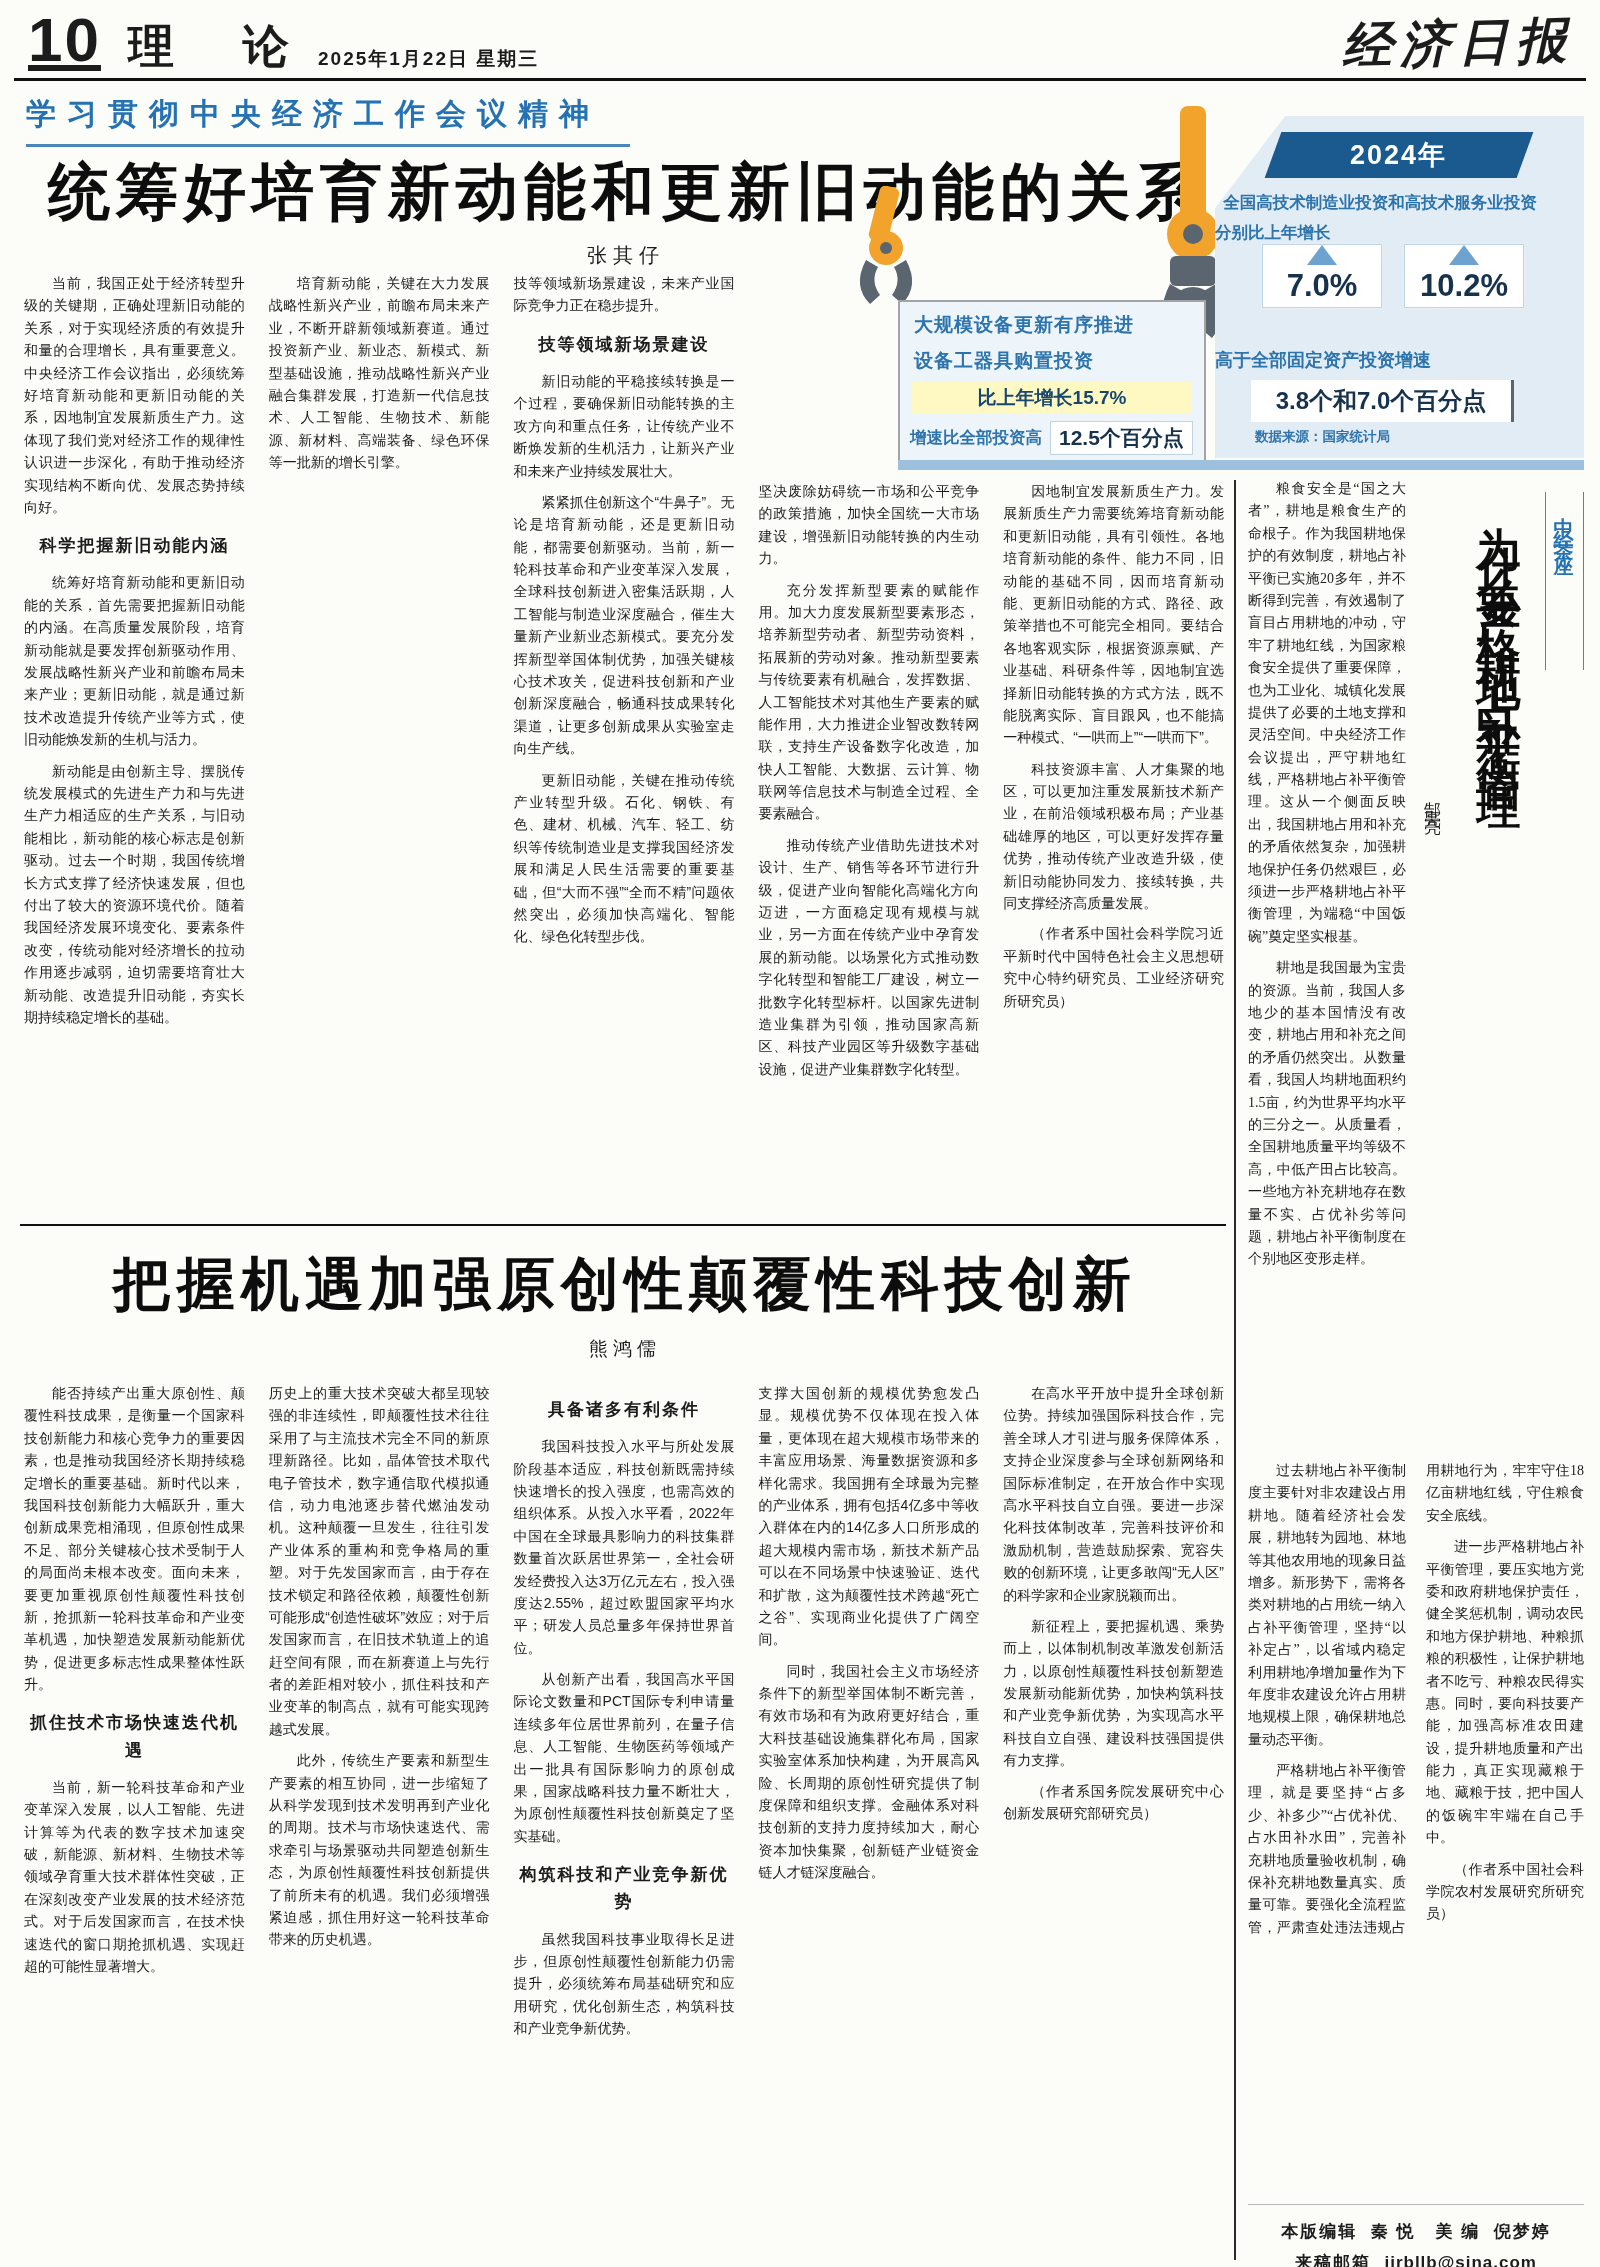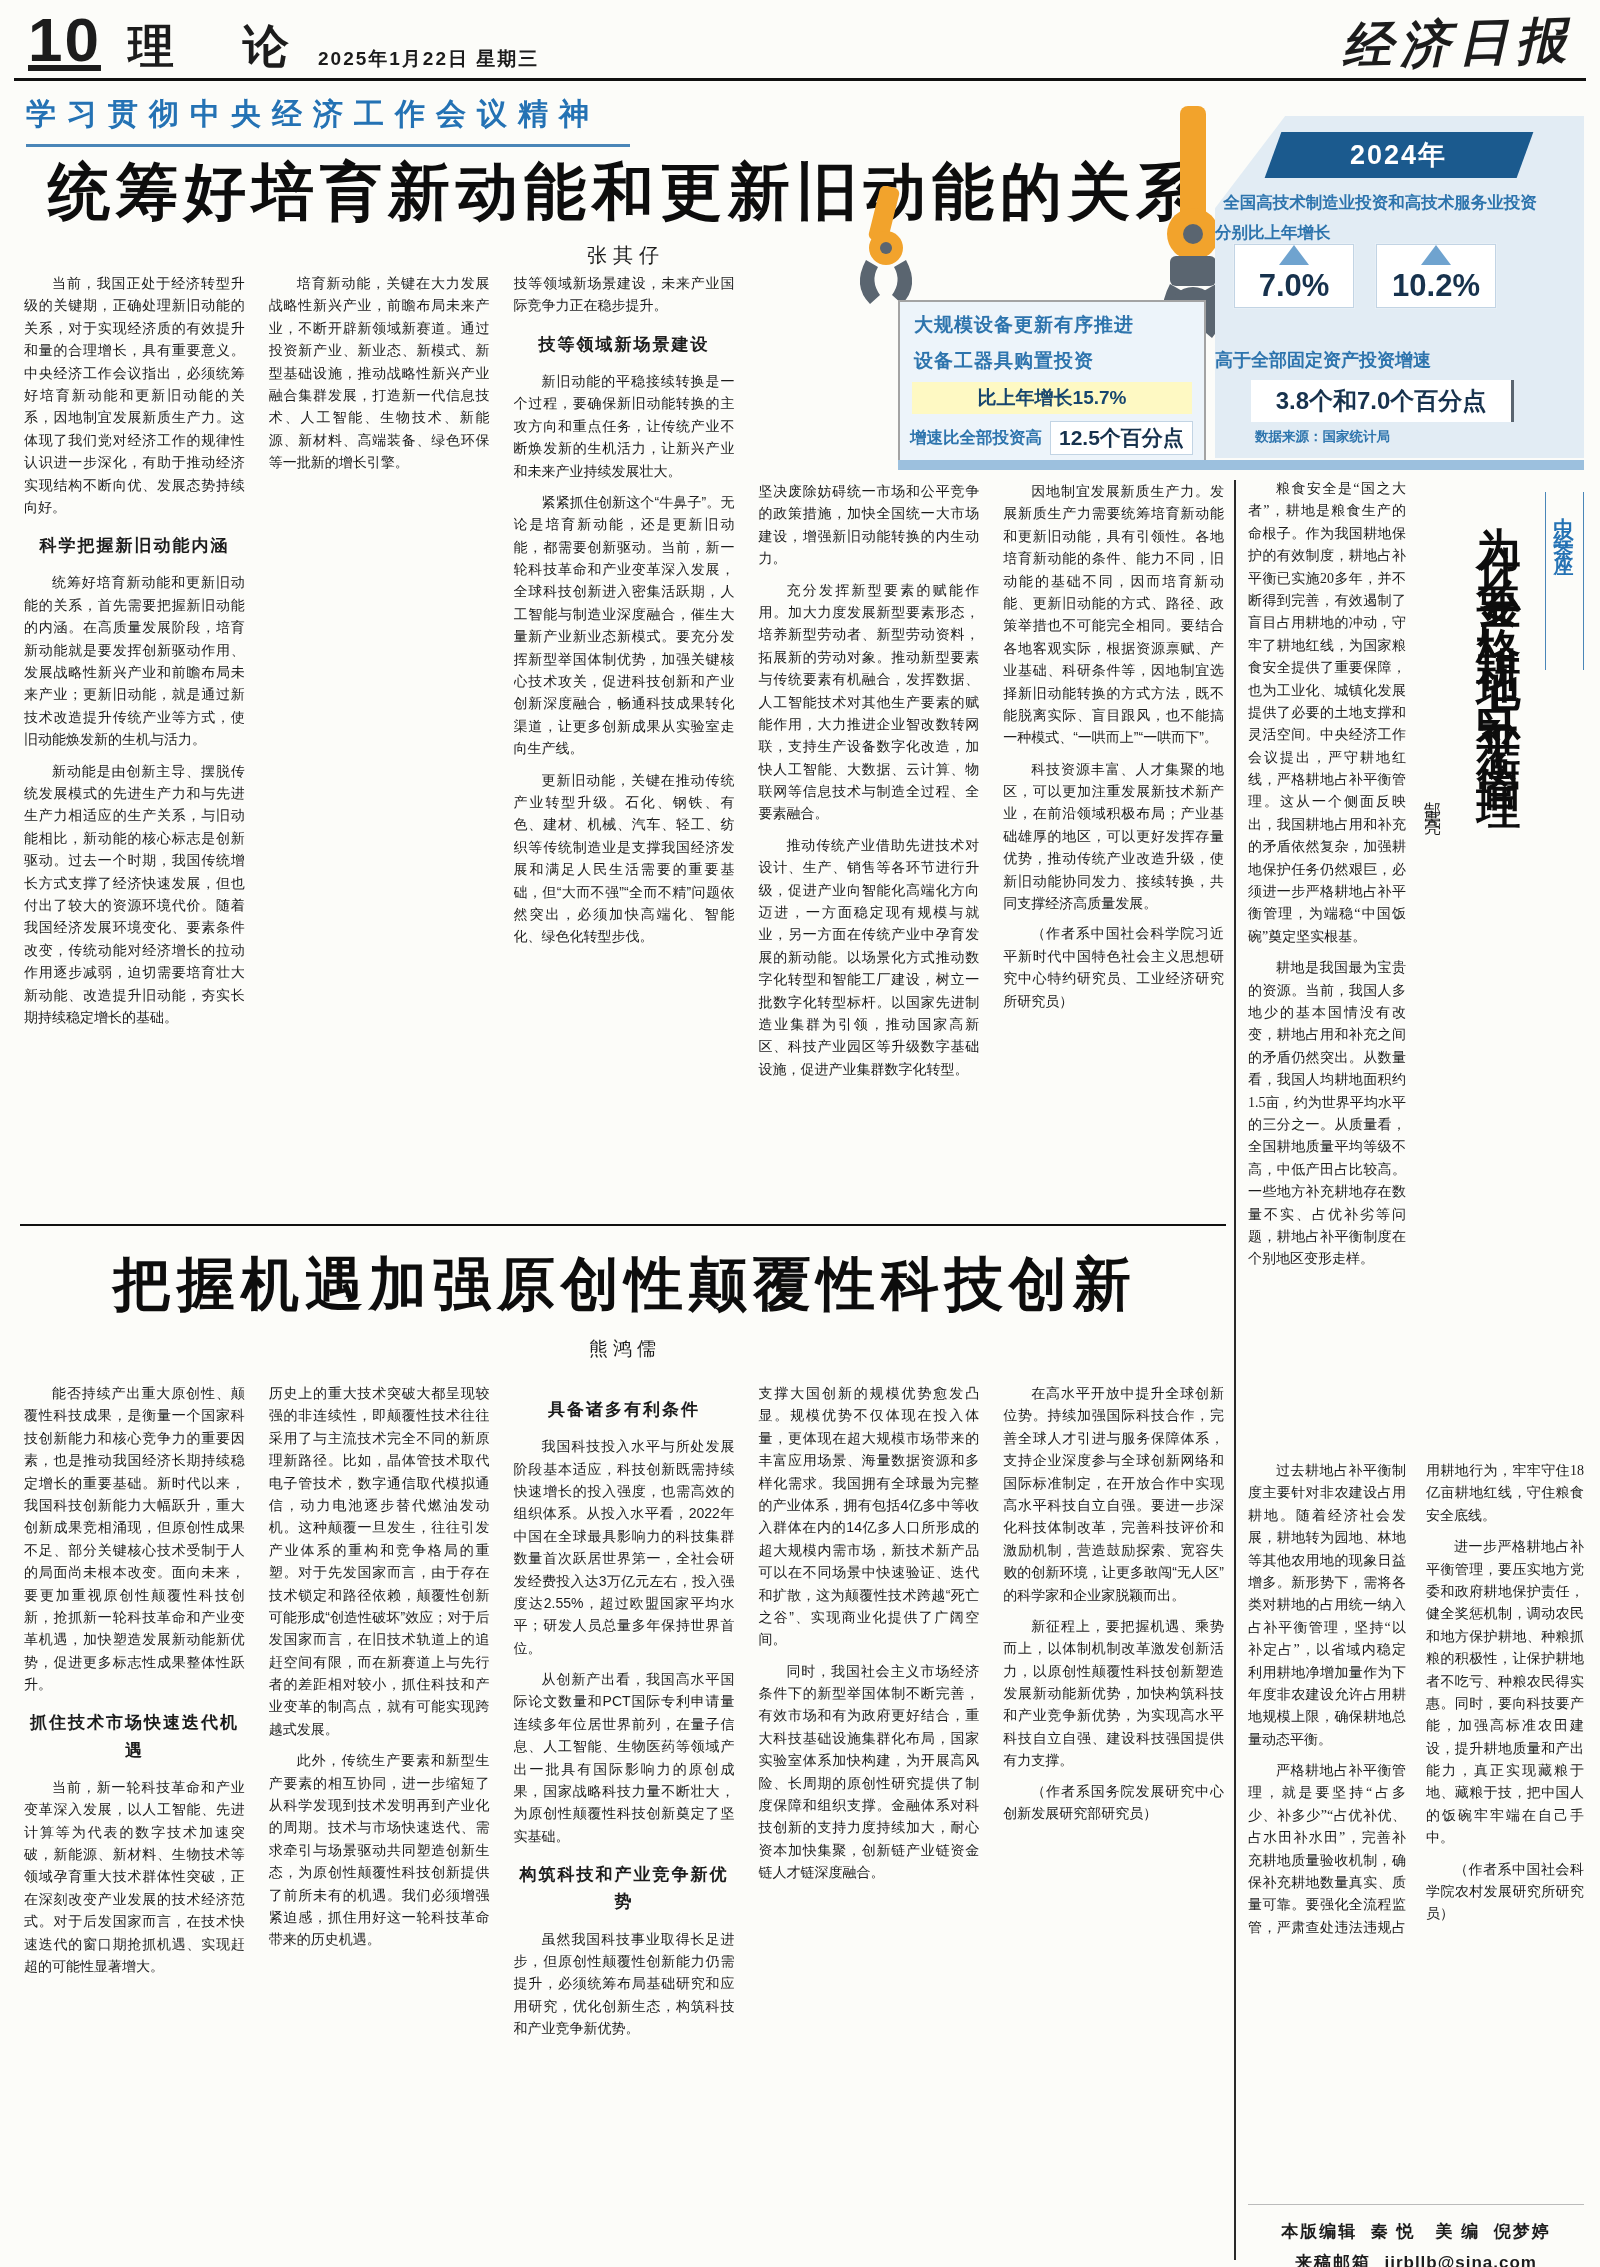--- a/index.html
+++ b/index.html
@@ -31,21 +31,21 @@
   .ig{position:absolute;left:770px;top:90px;width:814px;height:380px;}
   .ig-right{position:absolute;left:445px;top:26px;width:369px;height:342px;background:#e2ecf4;
             clip-path:polygon(19% 0,100% 0,100% 100%,0 100%,0 27%);}
   .ig-banner{position:absolute;left:58px;top:16px;width:252px;height:46px;background:#1b5a8e;
              transform:skewX(-20deg);display:flex;align-items:center;justify-content:center;}
   .ig-banner span{transform:skewX(20deg);color:#fff;font-size:27px;font-weight:900;letter-spacing:2px;}
   .ig-l1{position:absolute;left:0;top:76px;width:330px;text-align:center;font-size:16.5px;font-weight:bold;color:#2d74ad;}
   .ig-l2{position:absolute;left:0;top:106px;width:330px;text-align:left;font-size:16.5px;font-weight:bold;color:#2d74ad;}
   .ig-tri{width:0;height:0;border-left:15px solid transparent;border-right:15px solid transparent;
           border-bottom:20px solid #6fa3cf;margin:0 auto;}
-  .ig-statrow{position:absolute;left:0;top:128px;width:300px;display:flex;gap:22px;justify-content:center;}
+  .ig-statrow{position:absolute;left:28px;top:128px;width:300px;display:flex;gap:22px;justify-content:center;}
   .ig-statbox{background:#fff;border:1px solid #c2d4e4;box-shadow:0 0 0 1px #e7eff6;width:118px;text-align:center;}
   .ig-statbox .v{font-size:31px;font-weight:900;color:#17324d;line-height:1.35;}
   .ig-l3{position:absolute;left:0;top:232px;width:320px;text-align:left;font-size:18px;font-weight:bold;color:#2d74ad;}
   .ig-s3{position:absolute;left:36px;top:264px;width:248px;background:#fff;border-right:3px solid #5a6570;
          text-align:center;font-size:24px;font-weight:900;color:#17324d;padding:5px 6px;}
   .ig-src{position:absolute;left:40px;top:312px;font-size:13.5px;font-weight:bold;color:#2d74ad;}
   .ig-left{position:absolute;left:128px;top:210px;width:304px;height:160px;background:#edf4fa;border:2px solid #a3a3a3;}
   .ig-left .bl{margin:10px 14px 0;font-size:19px;font-weight:bold;color:#2d74ad;letter-spacing:1px;}
   .ig-band{margin:8px 12px 0;background:#fef9c3;color:#17466e;font-size:19px;font-weight:900;text-align:center;padding:3px 0;}
   .ig-row{display:flex;align-items:center;margin:7px 10px 0;gap:8px;}

